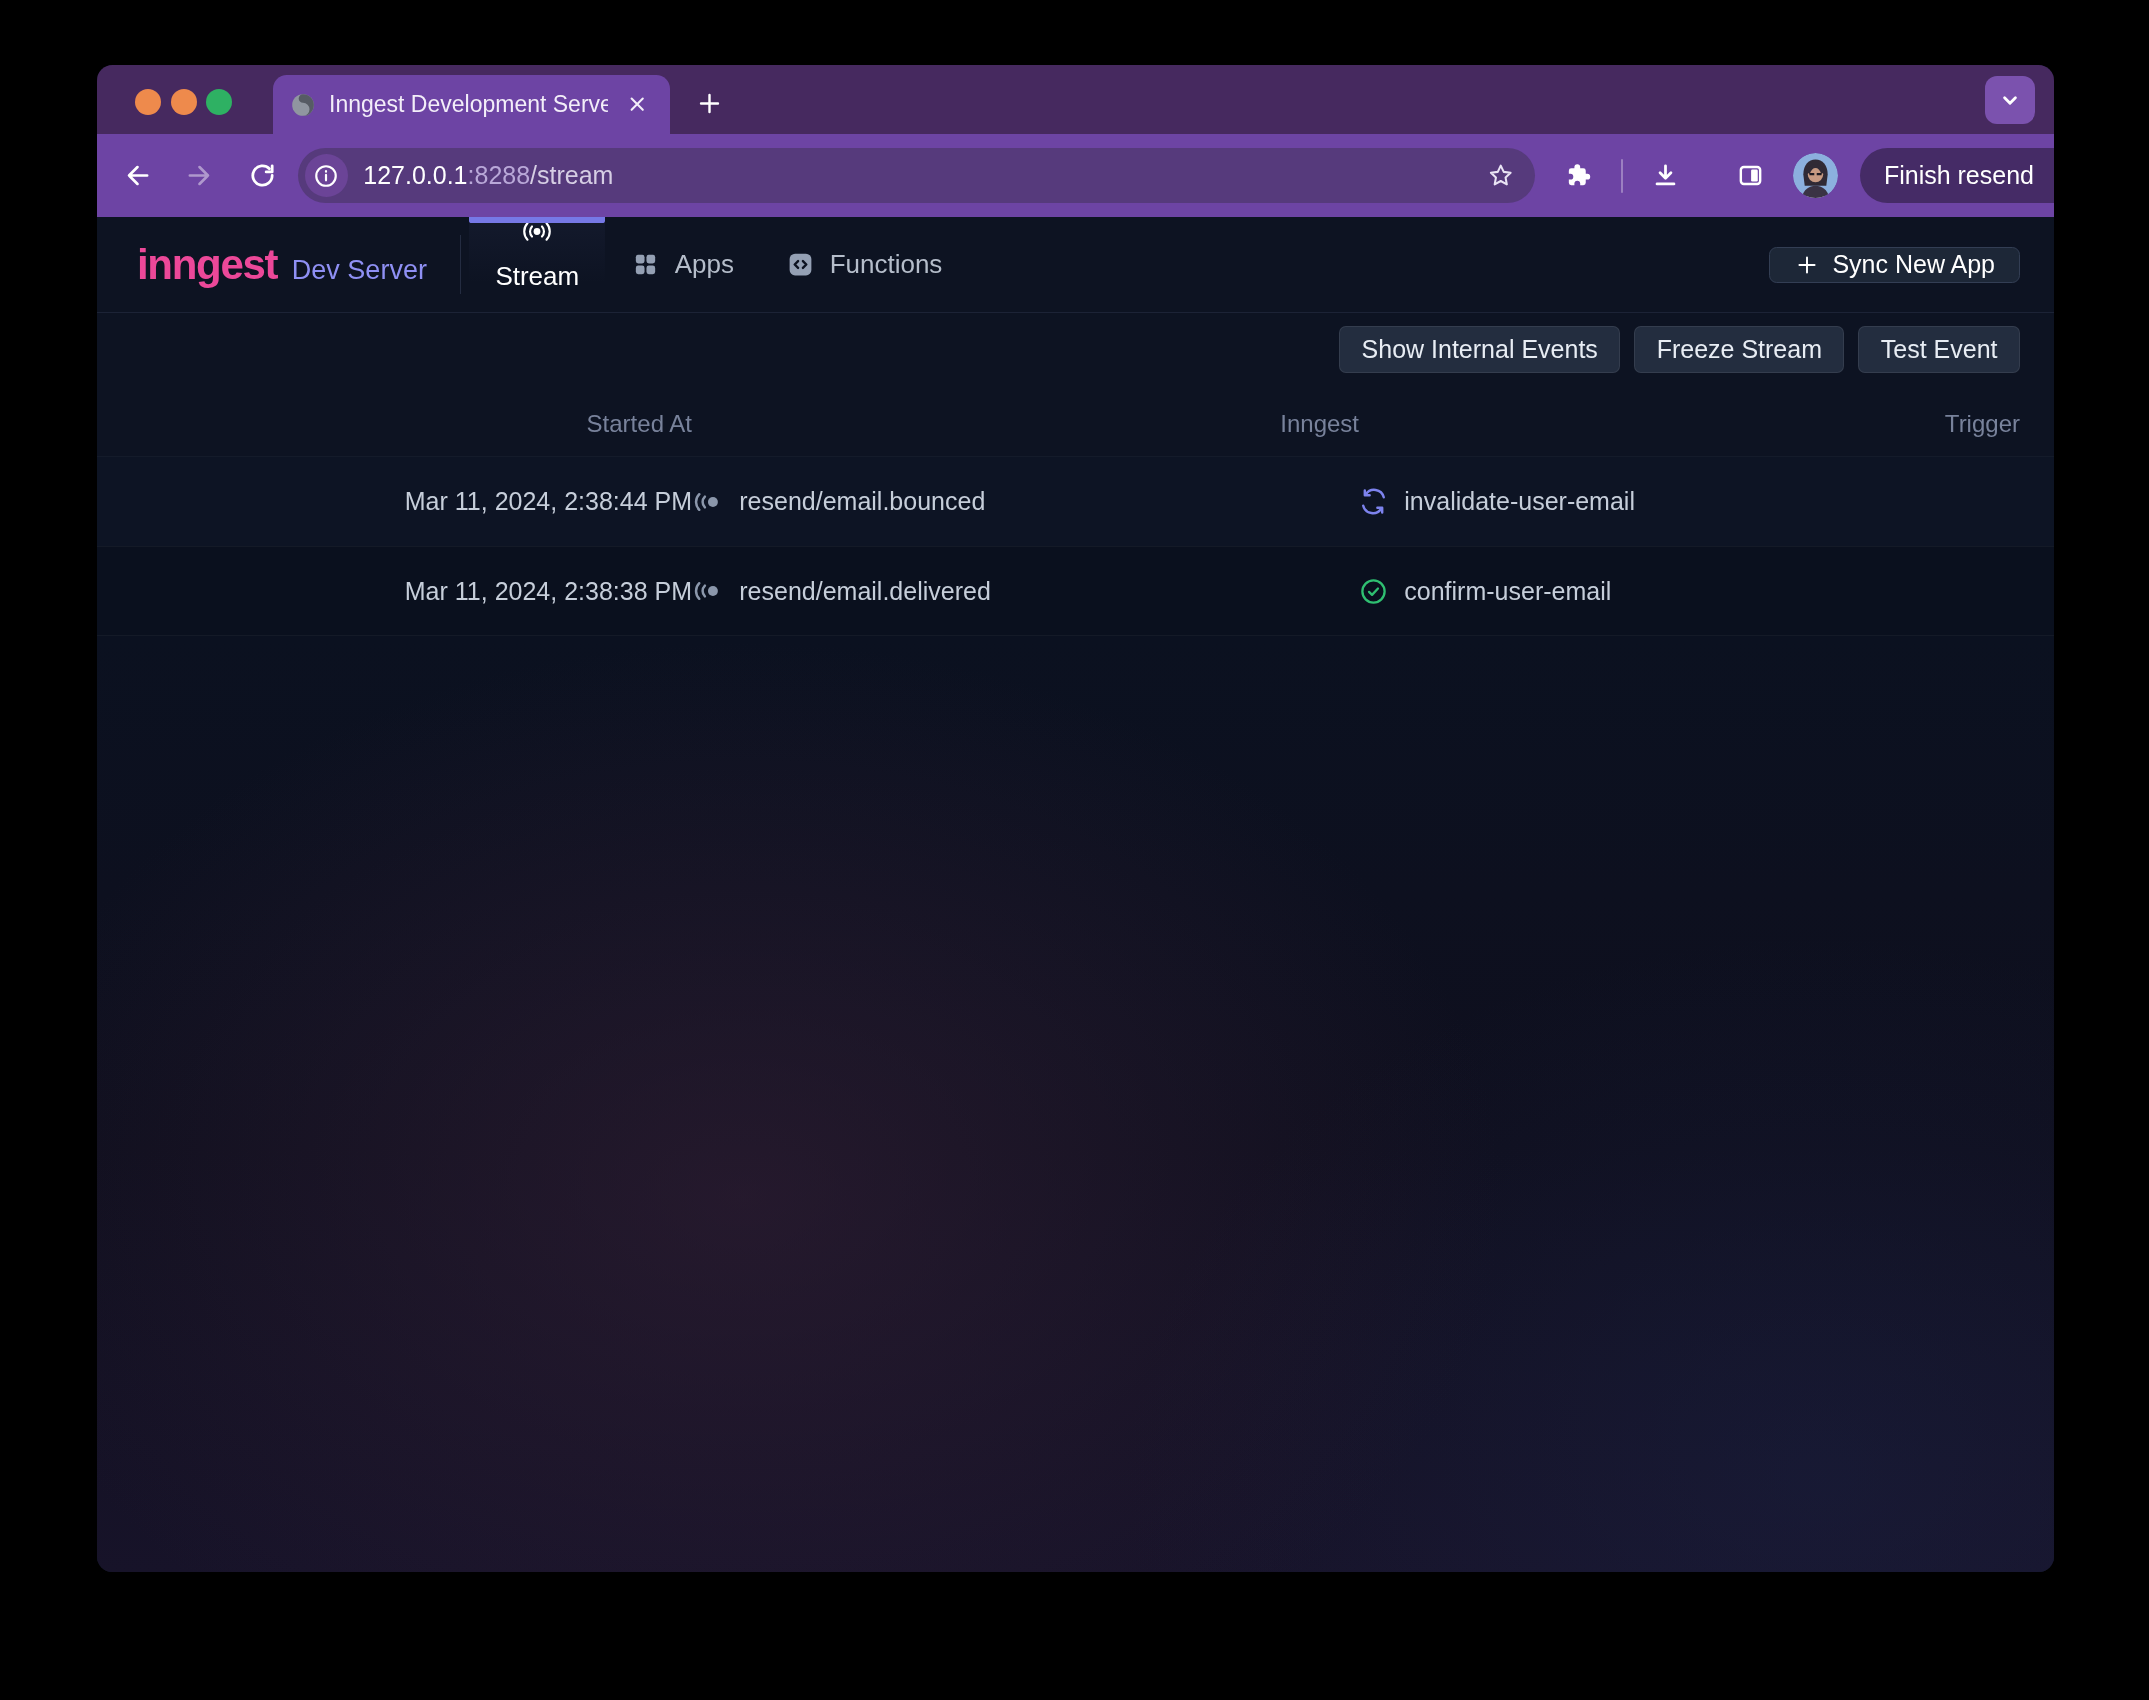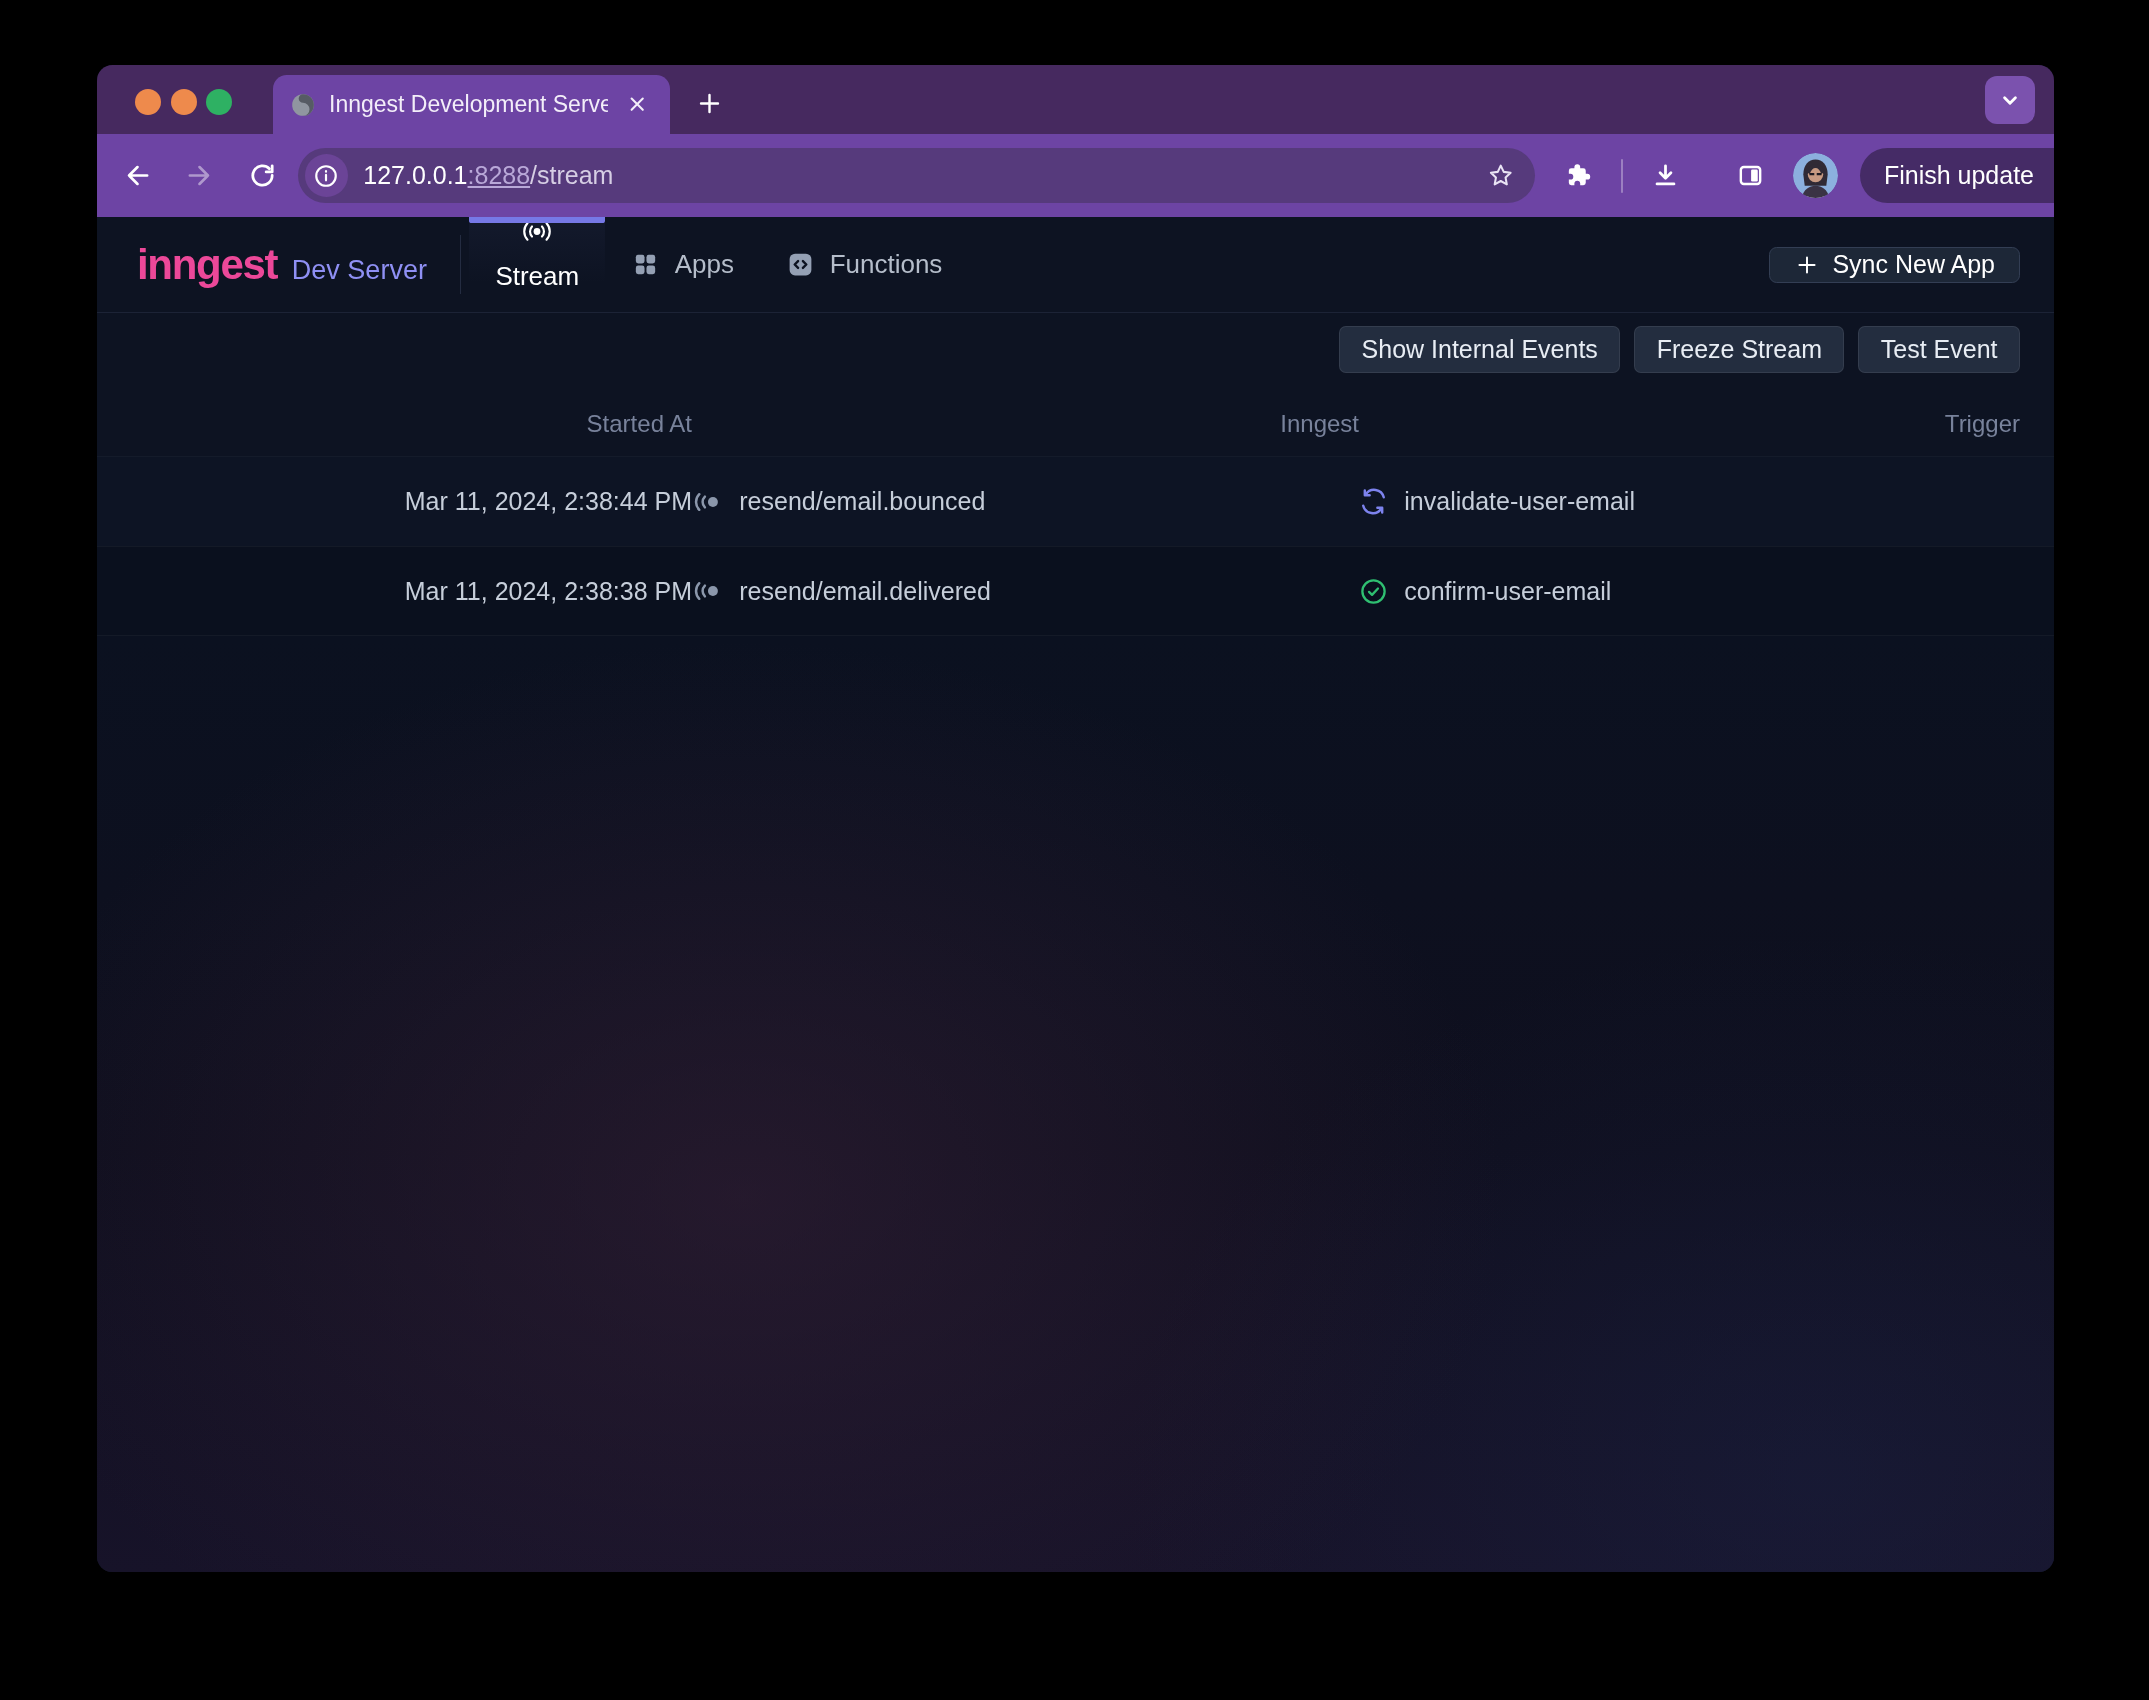--- a/index.html
+++ b/index.html
@@ -34,21 +34,21 @@
   .nav-ico { width:40px; height:40px; display:flex; align-items:center; justify-content:center;
              border-radius:50%; flex:0 0 auto; }
   .nav-ico + .nav-ico { margin-left:22.4px; }
   .addressbar { width:1237px; height:55px; margin-left:15.5px; border-radius:27.5px;
                 background:#563a7c; display:flex; align-items:center; padding:0 15.5px 0 6.9px; gap:15.5px;
                 flex:0 0 auto; }
   .site-info { width:43px; height:43px; border-radius:50%; background:#6b4497;
                display:flex; align-items:center; justify-content:center; flex:0 0 auto; }
   .url { flex:1; font-size:25px; white-space:nowrap; overflow:hidden; }
   .url .host { color:#ffffff; }
-  .url .port { color:#b9a8d8;text-decoration:underline; }
+  .url .port { color:#b9a8d8; }
   .url .path { color:#d6cee4; }
   .bookmark { width:38px; height:38px; display:flex; align-items:center; justify-content:center; flex:0 0 auto; }
   .tb-right { display:flex; align-items:center; margin-left:24px; gap:22.4px; flex:1; justify-content:flex-end; }
   .tb-divider { width:1.7px; height:34px; background:rgba(255,255,255,.32); border-radius:0.9px; }
   .avatar { width:45px; height:45px; border-radius:50%; overflow:hidden; flex:0 0 auto; }
   .finish-pill { height:55px; background:#452b66; border-radius:860px; display:flex;
                  align-items:center; gap:13.8px; padding:0 13.8px 0 24px; flex:0 0 auto; }
   .finish-pill .lbl { color:#ffffff; font-size:25px; white-space:nowrap; }
   .kebab { width:34px; height:34px; display:flex; align-items:center; justify-content:center; }
 
@@ -197,21 +197,21 @@
           <circle cx="24" cy="24" r="24" fill="#8cb0de"></circle>
           <path d="M24 44c-7 0-13 3-16 8h32c-3-5-9-8-16-8z" fill="#dfe6f0"></path>
           <path d="M11 23c0-10 5.5-16 13-16s13 6 13 16l-1.5 12h-23z" fill="#302a35"></path>
           <circle cx="24" cy="23" r="8.2" fill="#c79a82"></circle>
           <path d="M16 21.5c2-5.5 5-7.5 8-7.5s6 2 8 7.5" fill="none" stroke="#302a35" stroke-width="4"></path>
           <path d="M17.5 22.5h5.2M25.3 22.5h5.2" stroke="#1d1a22" stroke-width="2.2"></path>
           <path d="M9 48c2.5-9 8-13 15-13s12.5 4 15 13z" fill="#3a3344"></path>
         </svg>
       </span>
       <span class="finish-pill">
-        <span class="lbl">Finish update</span>
+        <span class="lbl">Finish resend</span>
         <span class="kebab">
           <svg width="26" height="26" viewBox="0 0 24 24" fill="#ffffff">
             <circle cx="12" cy="5.5" r="2"></circle>
               <circle cx="12" cy="12" r="2"></circle>
               <circle cx="12" cy="18.5" r="2"></circle>
           </svg>
         </span>
       </span>
     </div>
   </div>

